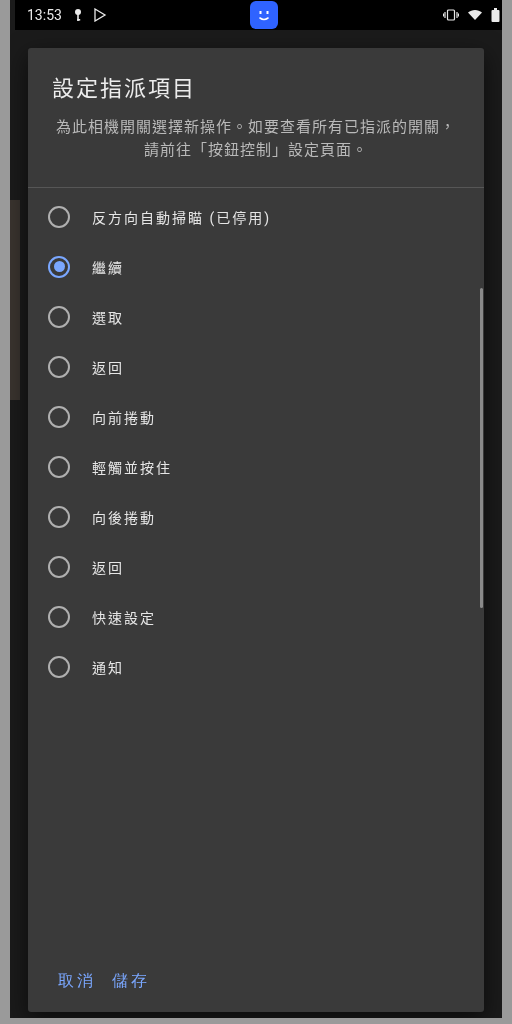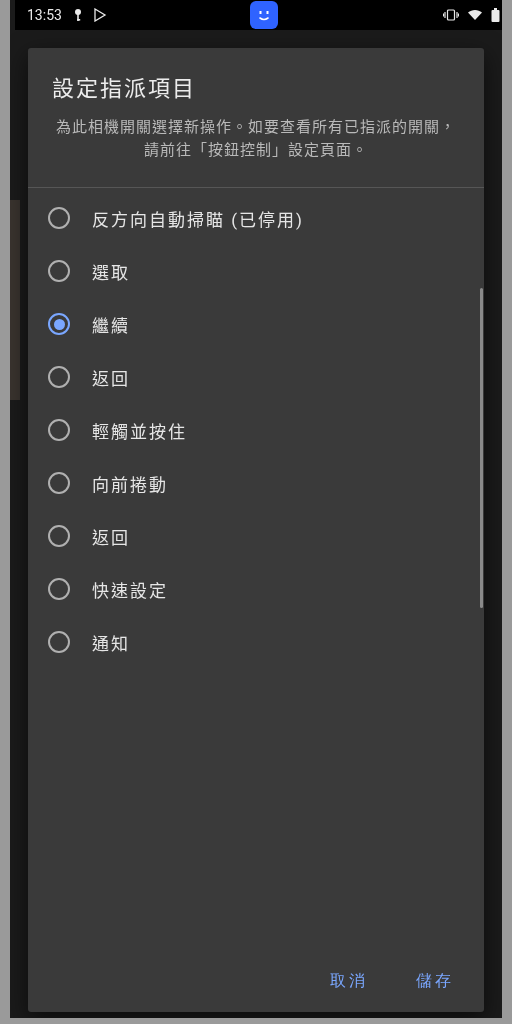--- a/index.html
+++ b/index.html
@@ -126,38 +126,37 @@
   }
   .radio.sel::after {
     content: "";
     width: 11px;
     height: 11px;
     border-radius: 50%;
     background: #7aa7ff;
   }
   .opt-label {
     color: #e6e6e6;
-    font-size: 17px;
+    font-size: 14px;
     letter-spacing: 2px;
   }
 
   .scroll-thumb {
     position: absolute;
     right: 1px;
     top: 100px;
     width: 3px;
     height: 320px;
     background: #8a8a8a;
     border-radius: 2px;
   }
 
   .dlg-actions {
     display: flex;
-    justify-content: flex-end;
-    gap: 48px;
+    gap: 16px;
     padding: 16px 30px 20px;
   }
   .dlg-btn {
     color: #7aa7ff;
     font-size: 16px;
     letter-spacing: 3px;
     background: none;
     border: none;
     cursor: pointer;
   }
@@ -244,38 +243,42 @@
   </div>
   <div class="dlg-divider"></div>
 
   <div class="dlg-body">
     <div class="options" id="options">
         <div class="opt-row">
           <span class="radio"></span>
           <span class="opt-label">反方向自動掃瞄 (已停用)</span>
         </div>
         <div class="opt-row">
-          <span class="radio"></span>
-          <span class="opt-label">選取</span>
-        </div>
-        <div class="opt-row">
           <span class="radio sel"></span>
           <span class="opt-label">繼續</span>
         </div>
         <div class="opt-row">
           <span class="radio"></span>
+          <span class="opt-label">選取</span>
+        </div>
+        <div class="opt-row">
+          <span class="radio"></span>
           <span class="opt-label">返回</span>
         </div>
         <div class="opt-row">
           <span class="radio"></span>
+          <span class="opt-label">向前捲動</span>
+        </div>
+        <div class="opt-row">
+          <span class="radio"></span>
           <span class="opt-label">輕觸並按住</span>
         </div>
         <div class="opt-row">
           <span class="radio"></span>
-          <span class="opt-label">向前捲動</span>
+          <span class="opt-label">向後捲動</span>
         </div>
         <div class="opt-row">
           <span class="radio"></span>
           <span class="opt-label">返回</span>
         </div>
         <div class="opt-row">
           <span class="radio"></span>
           <span class="opt-label">快速設定</span>
         </div>
         <div class="opt-row">

